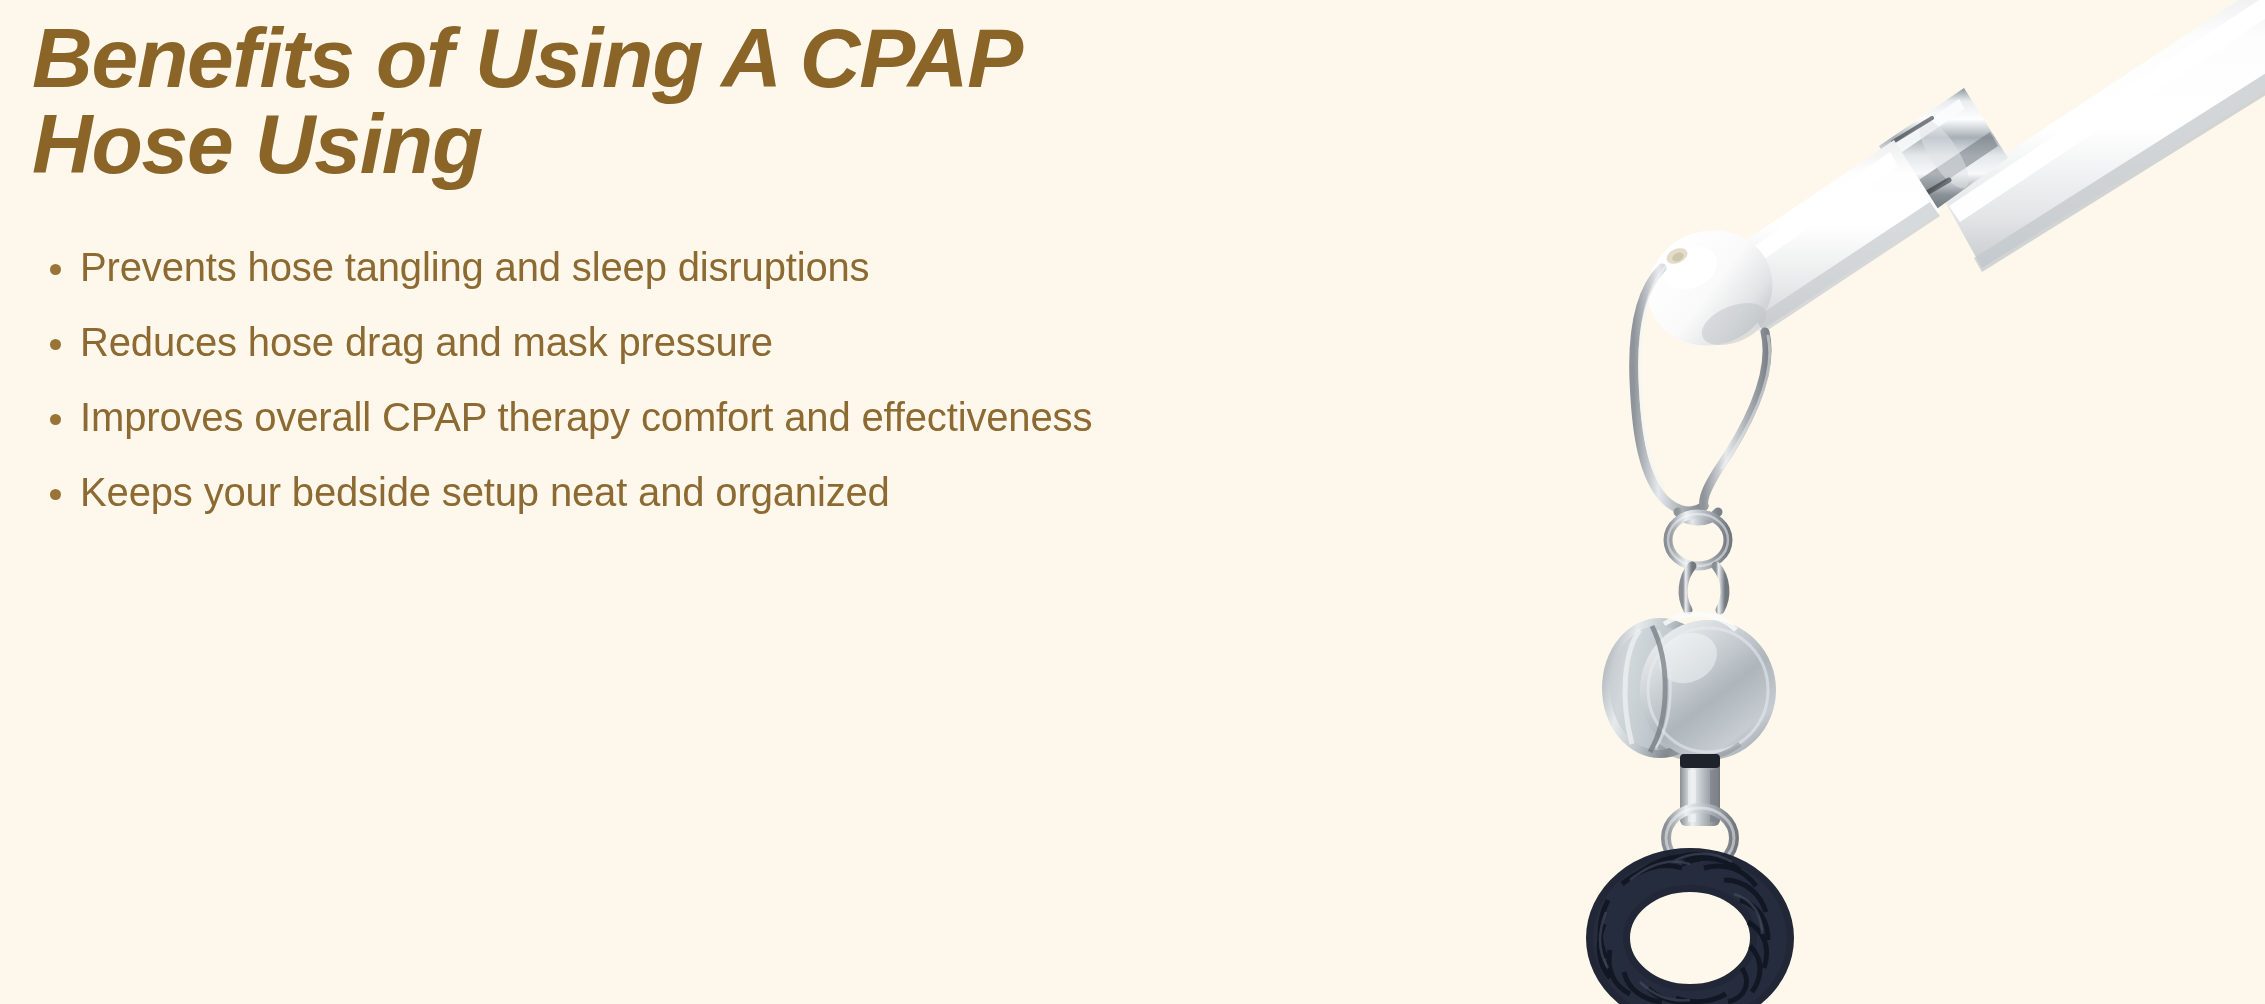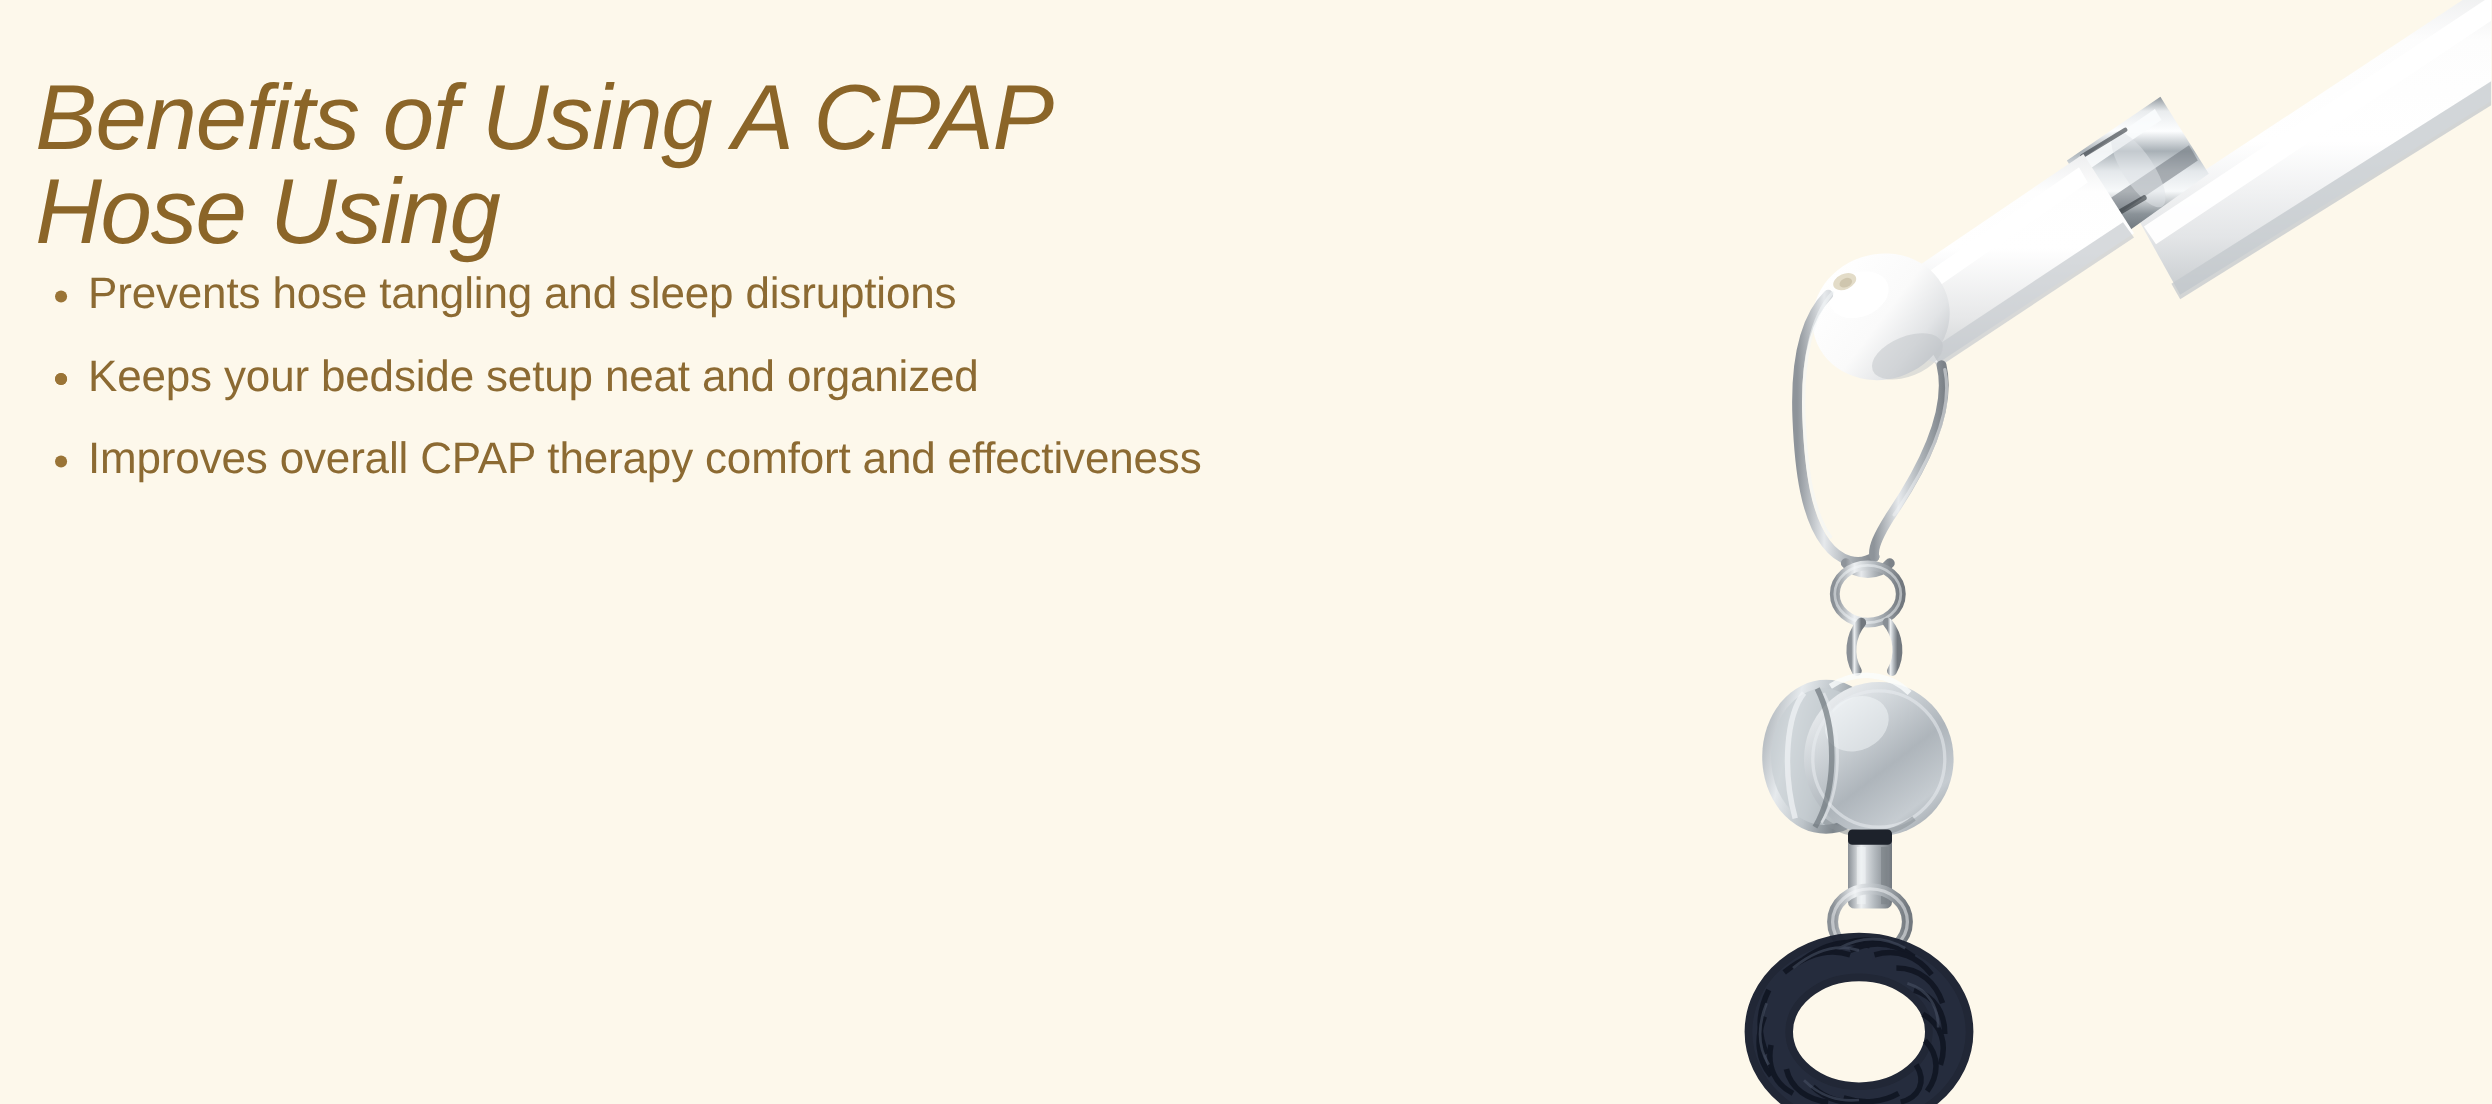--- a/index.html
+++ b/index.html
@@ -24,26 +24,25 @@
     position:absolute;
     left:32px; top:0;
     width:1140px; height:1004px;
   }
   .page-title {
     position:absolute;
     left:0; top:16px;
     width:1060px;
     font-size:84px;
     line-height:1.02;
-    font-weight:normal;
+    font-weight:bold;
     font-style:italic;
     letter-spacing:-1.2px;
     color:#8B6528;
     font-family:"Liberation Sans", sans-serif;
-    margin-top:48px;
   }
   .page-title .tline { display:block; white-space:nowrap; }
 
   .benefits-list {
     position:absolute;
     left:10px; top:247px;
     width:1120px;
     list-style:none;
     text-decoration:underline;
   }
@@ -93,28 +92,29 @@
       <span class="tline">Hose Using</span>
     </h2>
 
     <ul class="benefits-list">
       <li class="benefit-item">
         <span class="benefit-bullet"></span>
         <span class="benefit-text">Prevents hose tangling and sleep disruptions</span>
       </li>
       <li class="benefit-item">
         <span class="benefit-bullet"></span>
+        <span class="benefit-text">Reduces hose drag and mask pressure</span>
+      </li>
+      <li class="benefit-item">
+        <span class="benefit-bullet"></span>
+        <span class="benefit-text">Improves overall CPAP therapy comfort and effectiveness</span>
       </li>
       <li class="benefit-item">
         <span class="benefit-bullet"></span>
         <span class="benefit-text">Keeps your bedside setup neat and organized</span>
-      </li>
-      <li class="benefit-item">
-        <span class="benefit-bullet"></span>
-        <span class="benefit-text">Improves overall CPAP therapy comfort and effectiveness</span>
       </li>
     </ul>
   </div>
 
   <figure class="product-figure">
     <div class="product-art">
       <svg viewBox="0 0 753 1004" xmlns="http://www.w3.org/2000/svg" aria-hidden="true">
         <defs>
 
           <linearGradient id="poleG" x1="0" y1="0" x2="0" y2="1">

